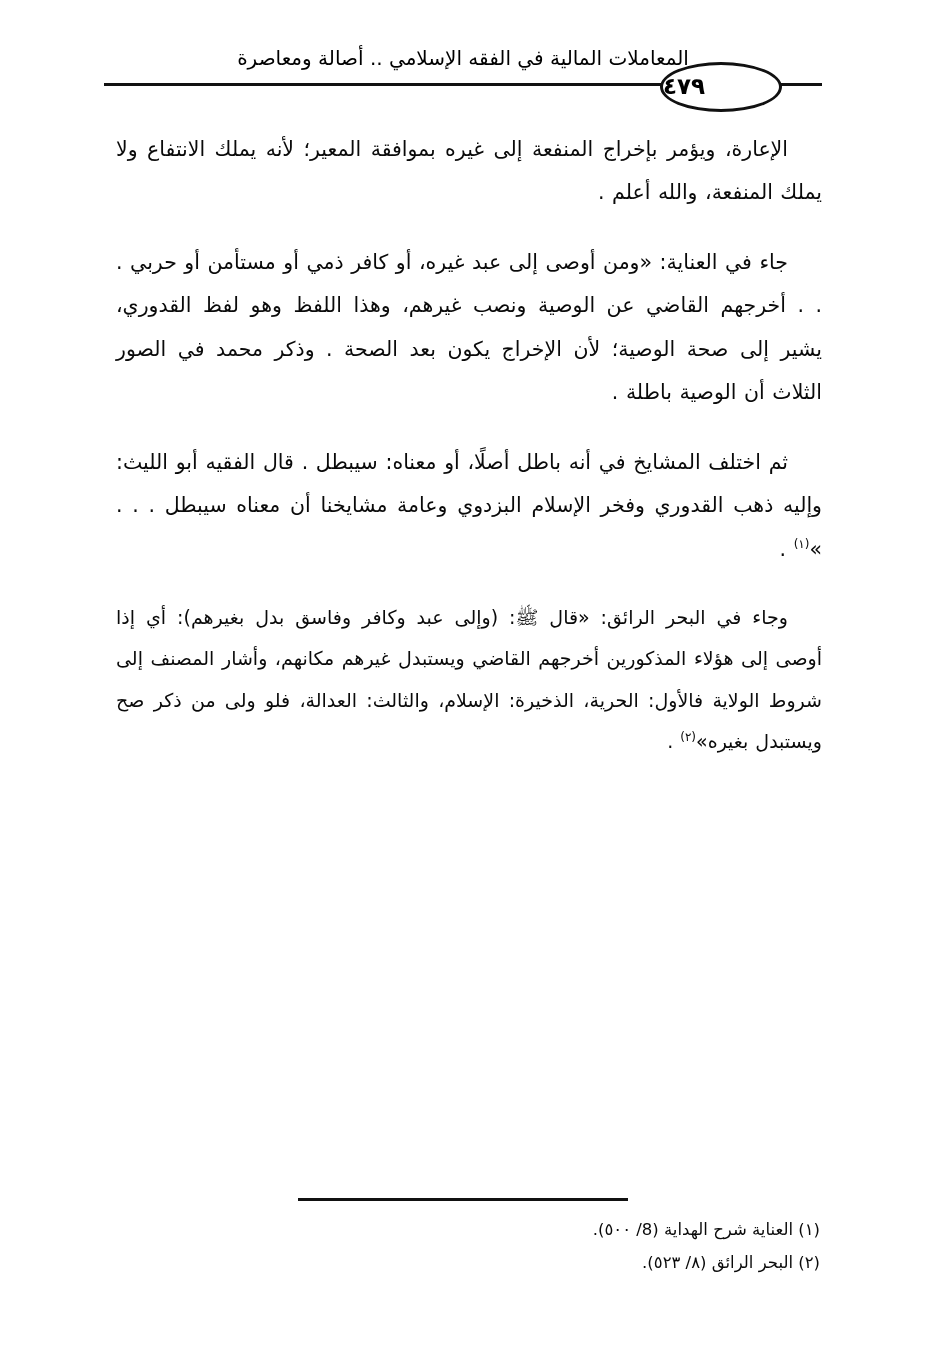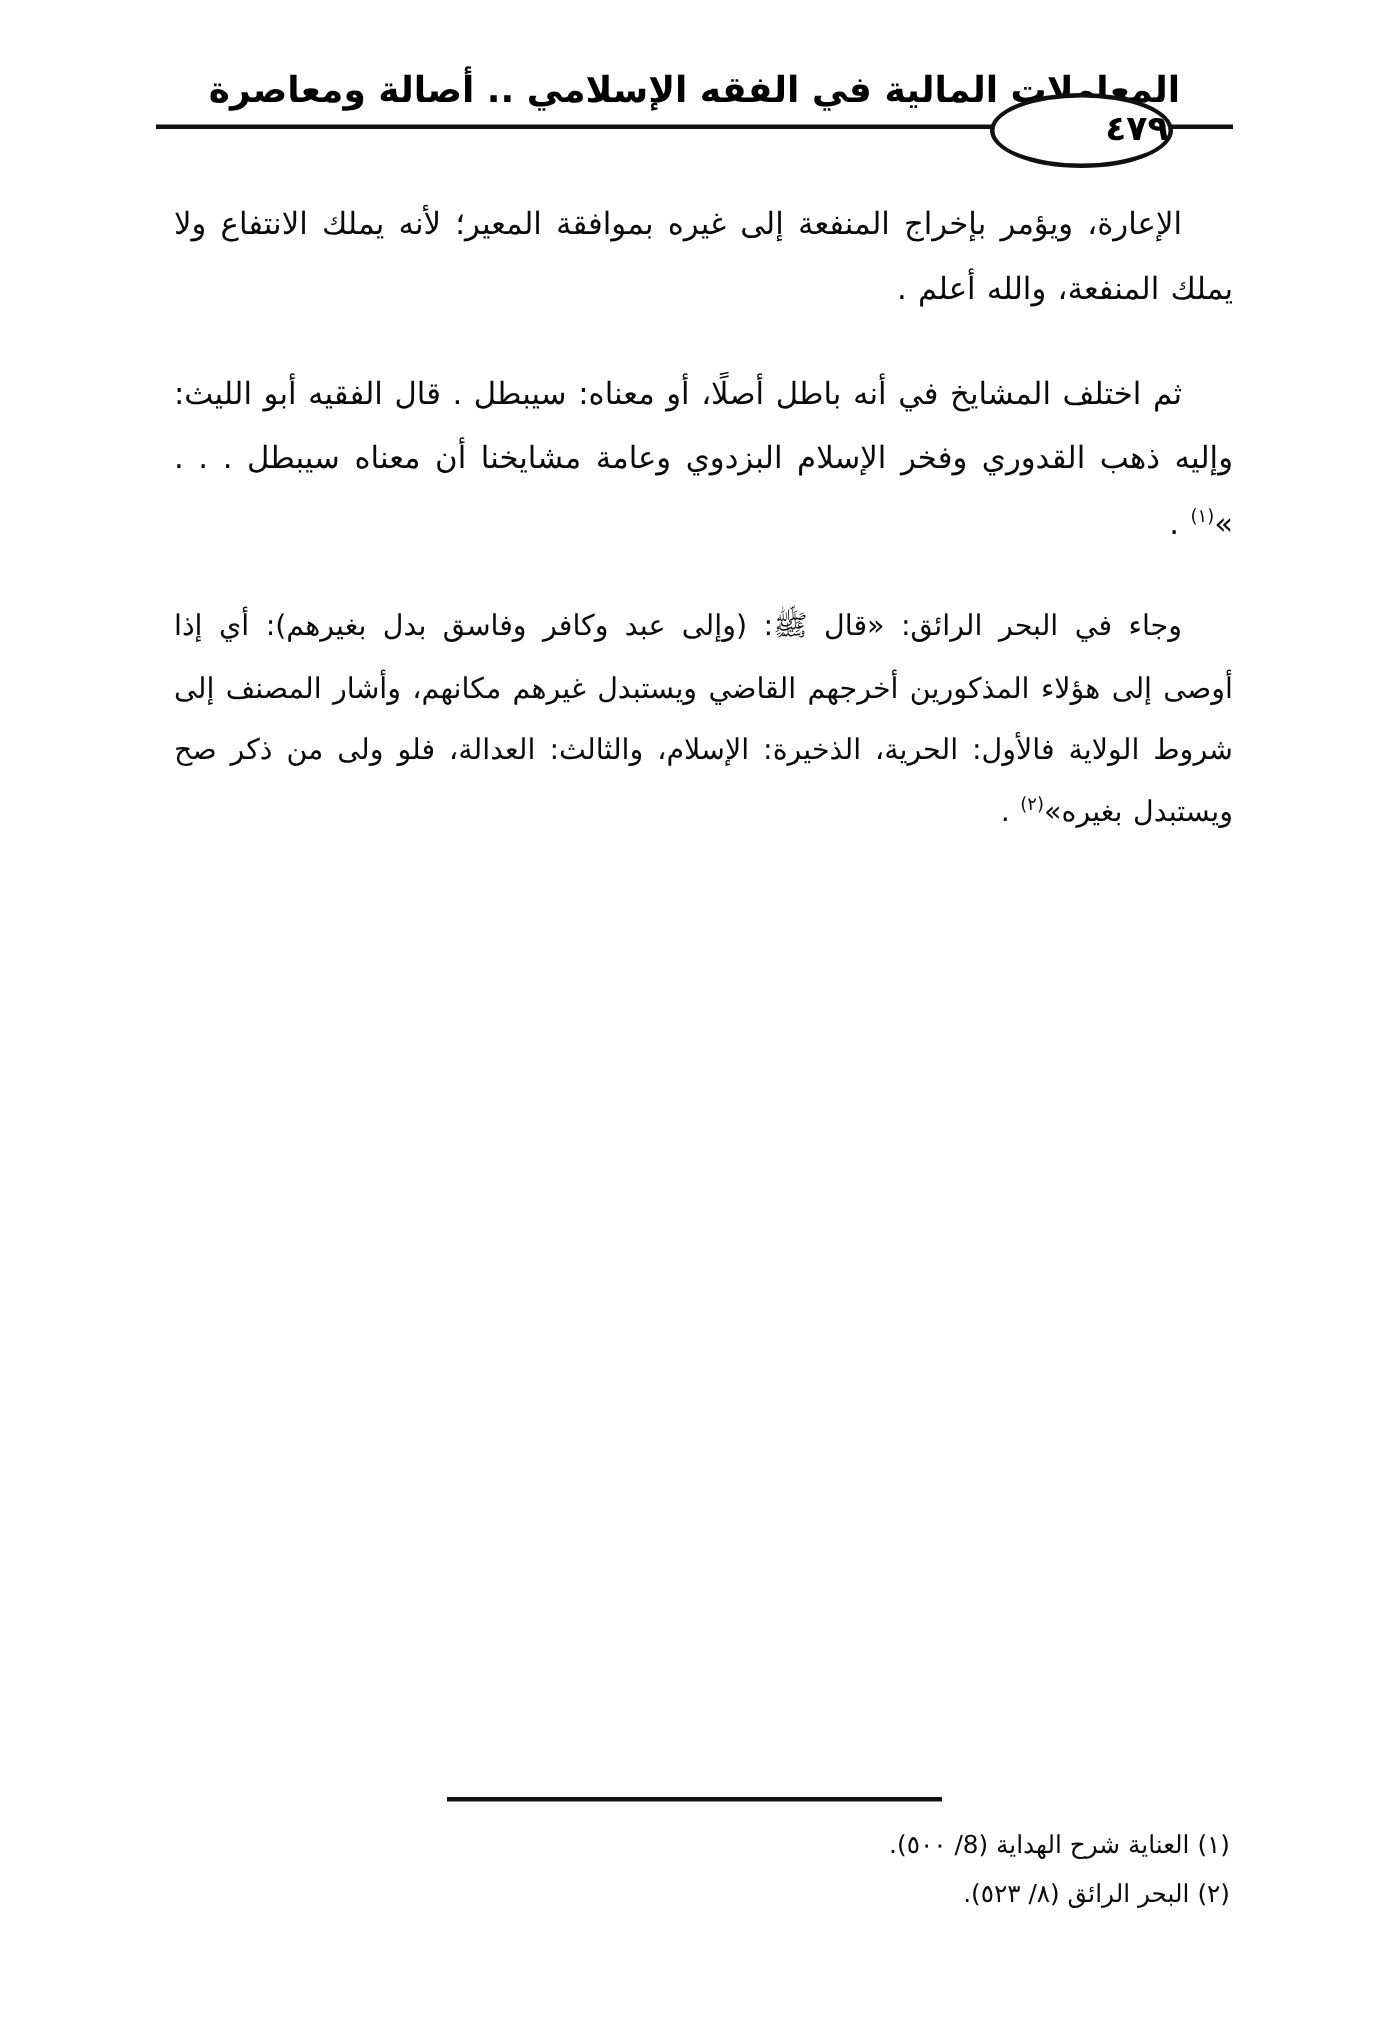--- a/index.html
+++ b/index.html
@@ -29,22 +29,22 @@
     right: 104px;
     left: 104px;
     height: 64px;
   }
   .header-title {
     position: absolute;
     top: 0;
     right: 0;
     left: 0;
     text-align: center;
-    font-size: 24px;
-    font-weight: bold;
+    font-size: 20px;
+    font-weight: normal;
     letter-spacing: 0px;
     line-height: 1.2;
     white-space: nowrap;
     color: #000;
   }
   .header-rule {
     position: absolute;
     top: 37px;
     right: 0;
     left: 0;
@@ -55,21 +55,21 @@
     position: absolute;
     top: 16px;
     right: 40px;
     width: 116px;
     height: 44px;
     border: 3px solid #111;
     border-radius: 50% / 50%;
     background: #fff;
     display: flex;
     align-items: center;
-    justify-content: flex-start;
+    justify-content: flex-end;
   }
   .page-number-badge .num {
     font-size: 23px;
     font-weight: bold;
     letter-spacing: 1px;
     color: #000;
     transform: translateY(-1px);
   }
 
   
@@ -133,20 +133,21 @@
     <div class="header-title">المعاملات المالية في الفقه الإسلامي .. أصالة ومعاصرة</div>
     <div class="header-rule"></div>
     <div class="page-number-badge">
       <span class="num">٤٧٩</span>
     </div>
   </div>
 
   <div class="content">
     <p class="para">الإعارة، ويؤمر بإخراج المنفعة إلى غيره بموافقة المعير؛ لأنه يملك الانتفاع ولا يملك المنفعة، والله أعلم .</p>
 
+    <p class="para">جاء في العناية: «ومن أوصى إلى عبد غيره، أو كافر ذمي أو مستأمن أو حربي . . . أخرجهم القاضي عن الوصية ونصب غيرهم، وهذا اللفظ وهو لفظ القدوري، يشير إلى صحة الوصية؛ لأن الإخراج يكون بعد الصحة . وذكر محمد في الصور الثلاث أن الوصية باطلة .</p>
 
     <p class="para"><span>ثم اختلف المشايخ في أنه باطل أصلًا، أو معناه: سيبطل . قال الفقيه أبو الليث: وإليه ذهب القدوري وفخر الإسلام البزدوي وعامة مشايخنا أن معناه سيبطل . . . »</span><span class="sup">(١)</span><span> .</span></p>
 
     <p class="para tight"><span>وجاء في البحر الرائق: «قال ﷺ: (وإلى عبد وكافر وفاسق بدل بغيرهم): أي إذا أوصى إلى هؤلاء المذكورين أخرجهم القاضي ويستبدل غيرهم مكانهم، وأشار المصنف إلى شروط الولاية فالأول: الحرية، الذخيرة: الإسلام، والثالث: العدالة، فلو ولى من ذكر صح ويستبدل بغيره»</span><span class="sup">(٢)</span><span> .</span></p>
 
   </div>
 
   <div class="footnotes">
     <div class="footnote-rule"></div>
 

